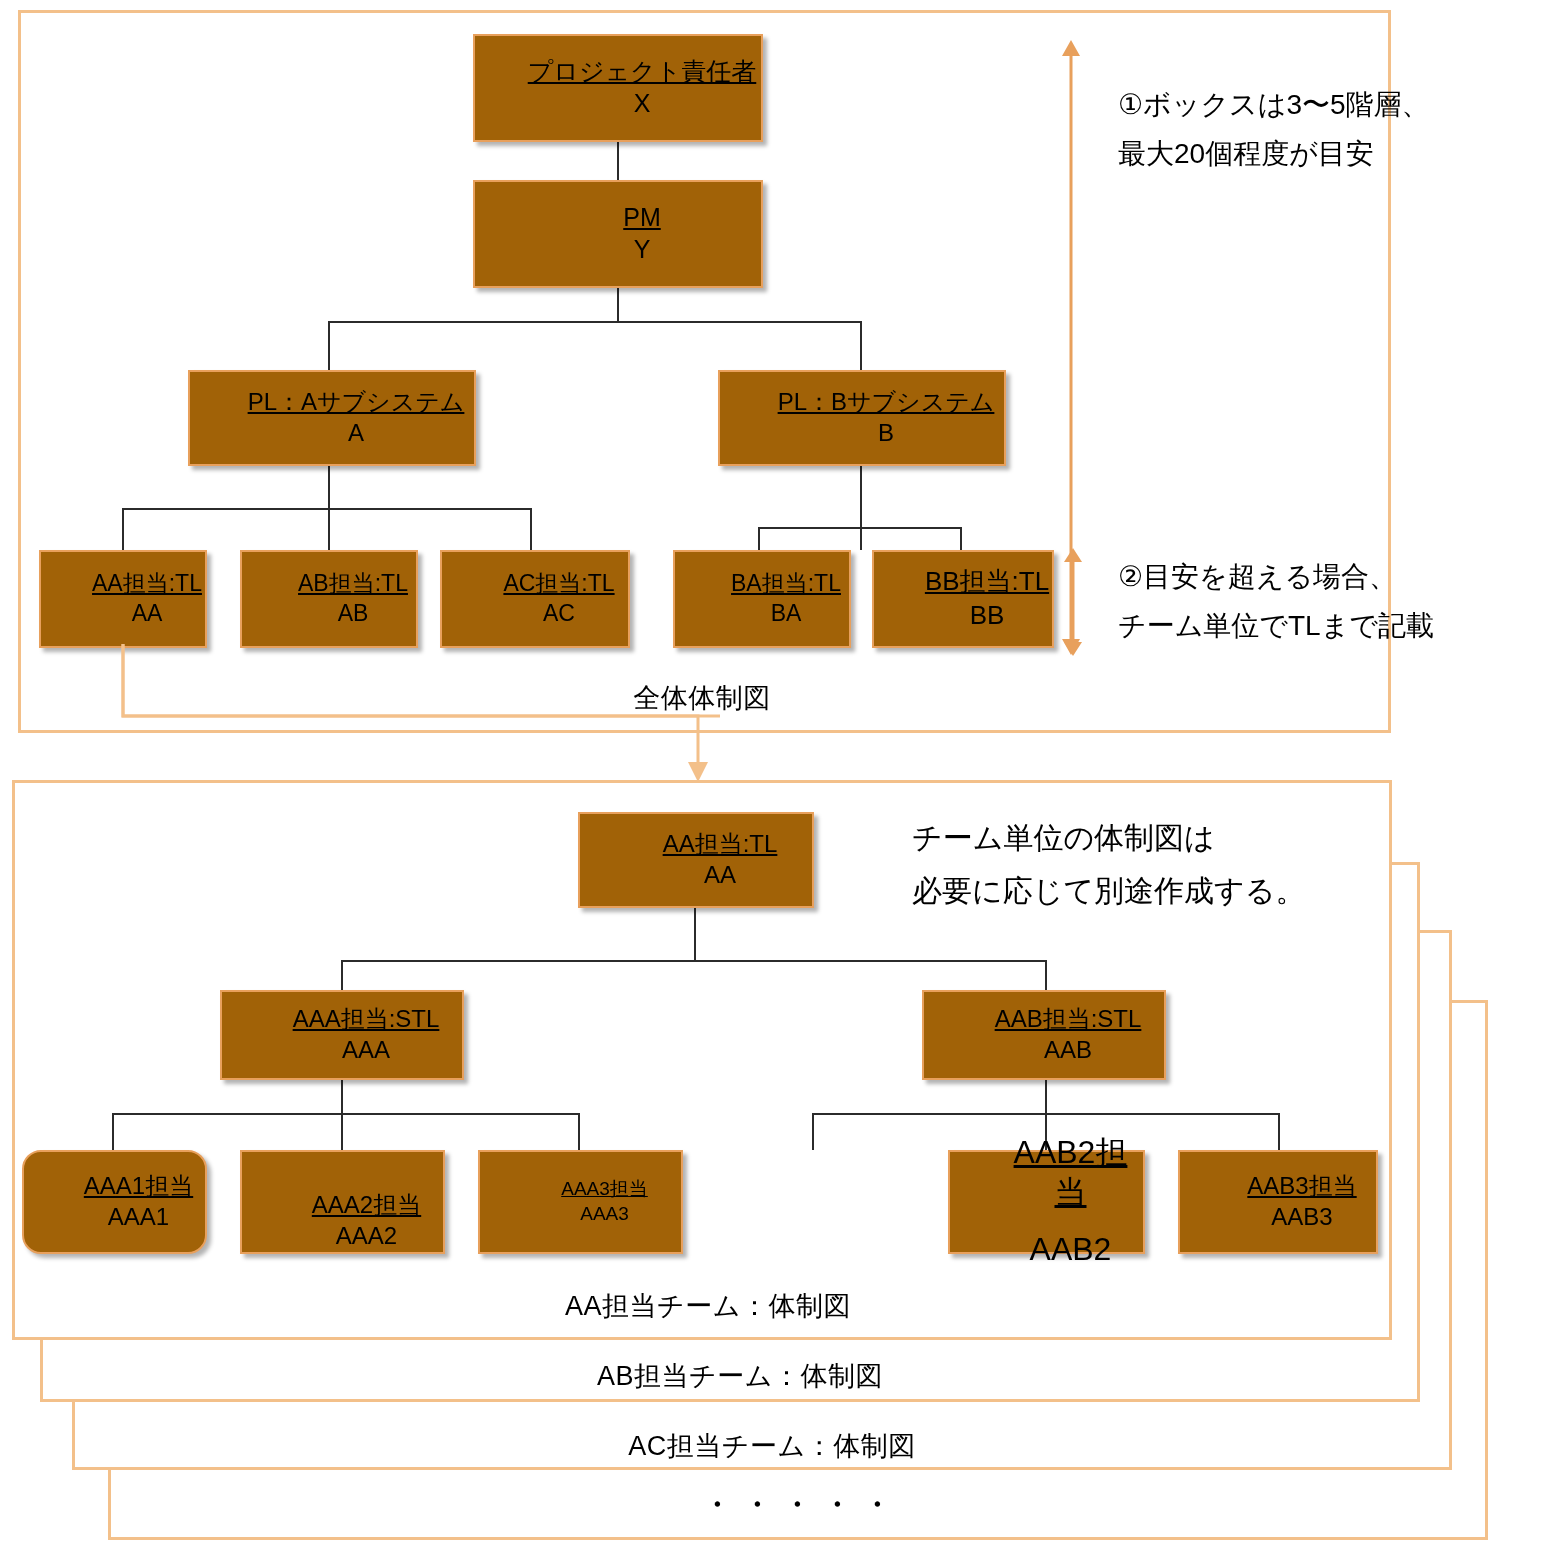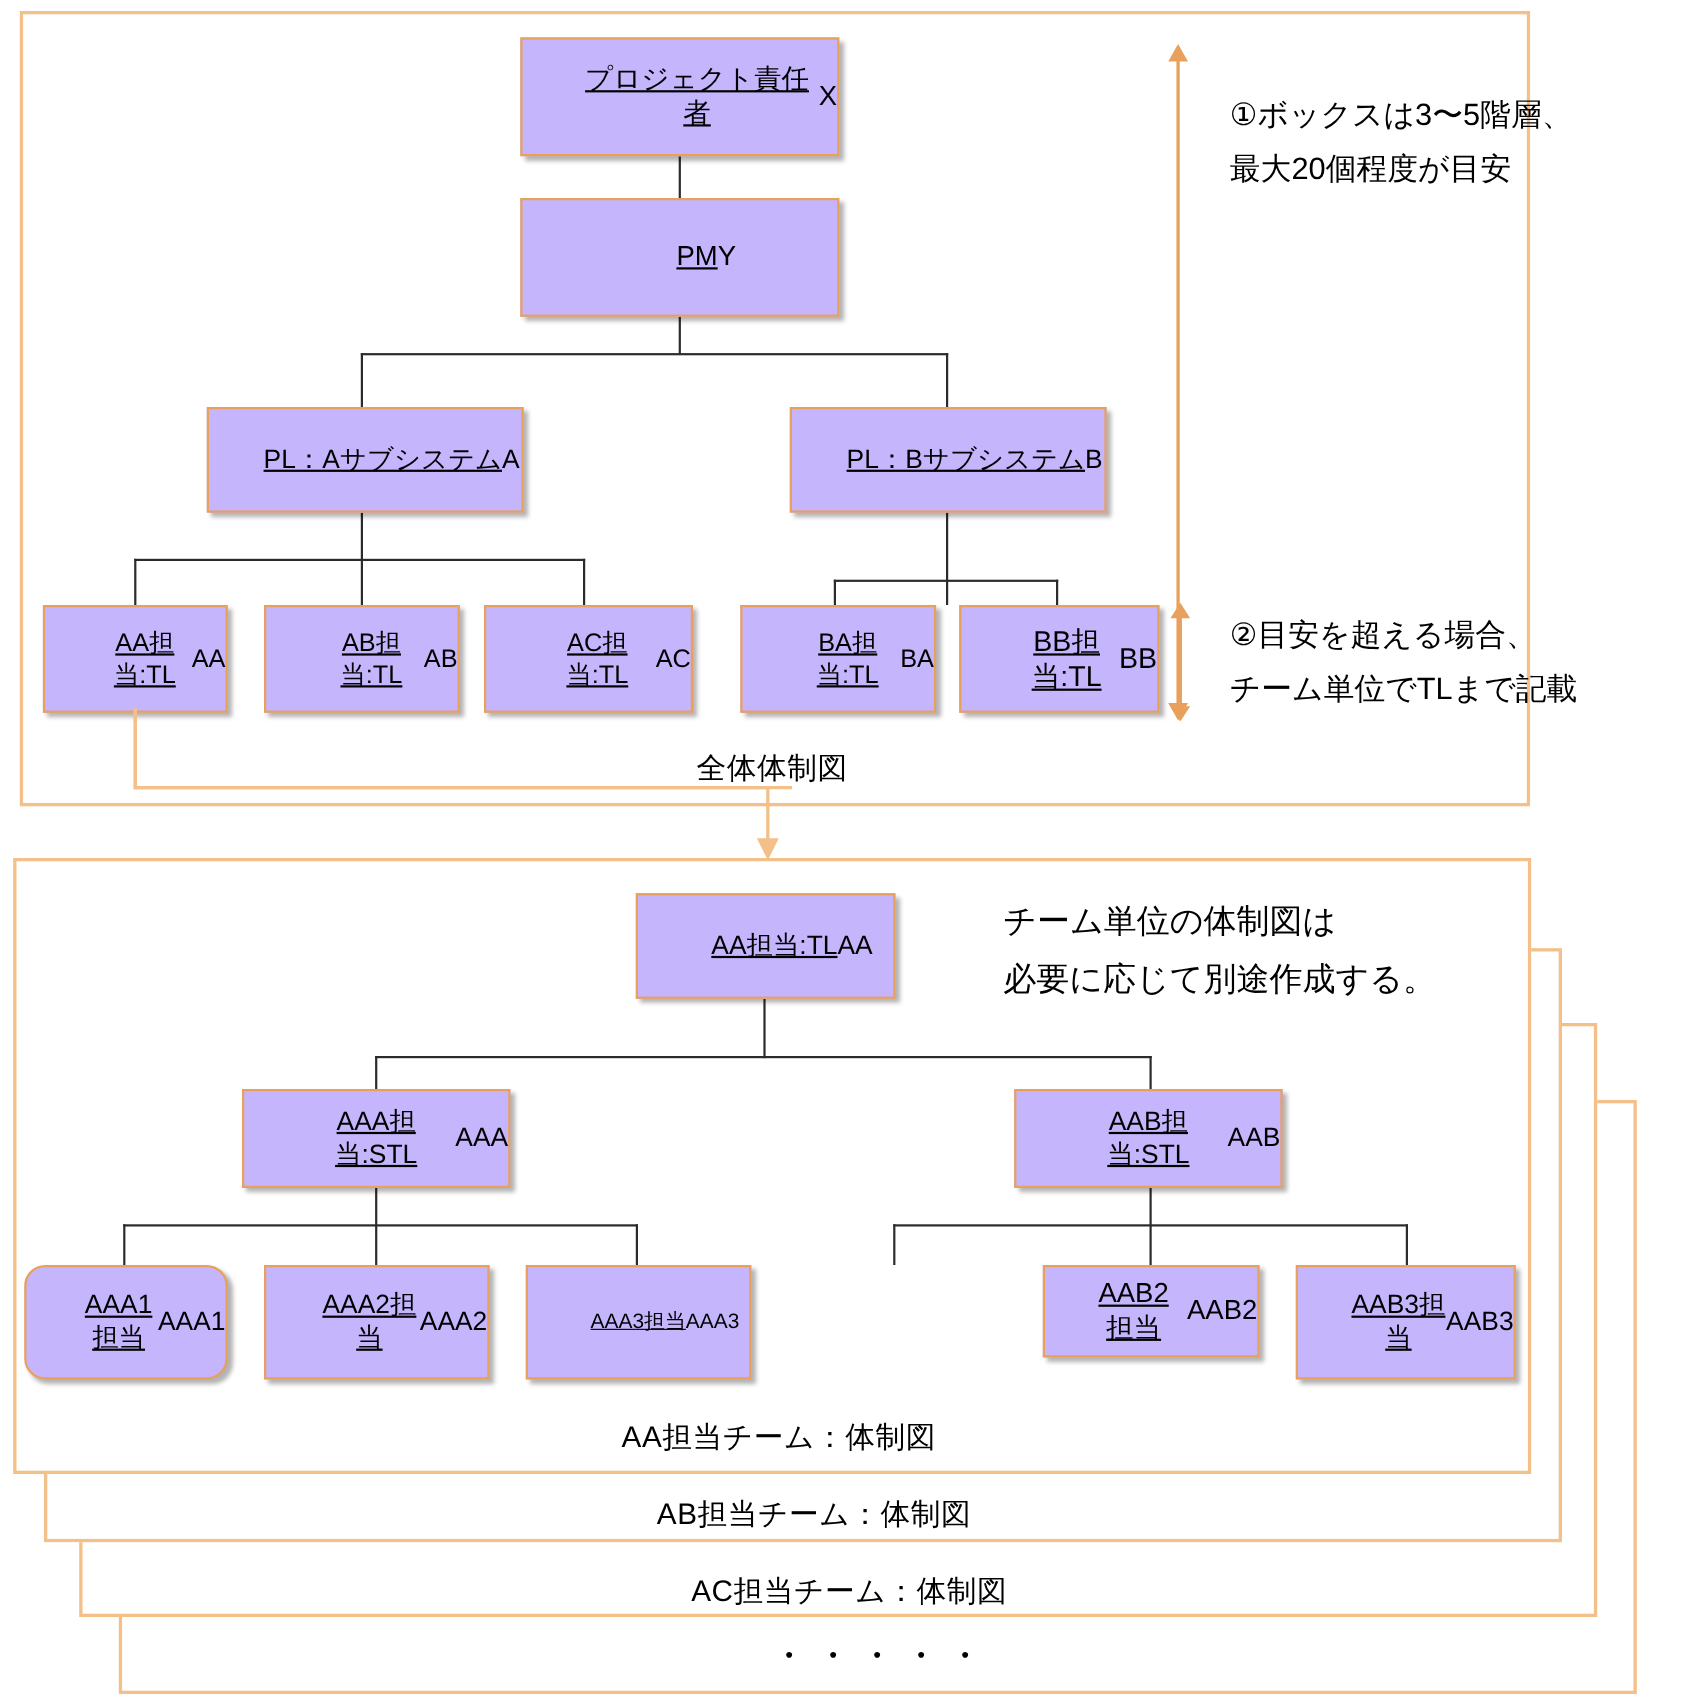--- a/index.html
+++ b/index.html
@@ -17,26 +17,26 @@
   }
   .canvas {
     position: absolute;
     left: 0; top: 0;
     width: 1549px;
     height: 1549px;
   }
   
   .node {
     position: absolute;
-    background: #c4b5fd;
+    background: #a16207;
     border: 2px solid #E8A05C;
     box-sizing: border-box;
     box-shadow: 4px 4px 4px rgba(0,0,0,0.30);
     display: flex;
-    flex-direction: row;
+    flex-direction: column;
     align-items: center;
     justify-content: center;
     text-align: center;
     z-index: 5;
     padding-left: 48px;
   }
   .node .role {
     text-decoration: underline;
     line-height: 1.25;
   }
@@ -224,21 +224,21 @@
     <span class="role">AAA2担当</span>
     <span class="person">AAA2</span>
   </div>
 
   <div class="node" style="left:478px; top:1150px; width:205px; height:104px; font-size:19px;">
     <span class="role">AAA3担当</span>
     <span class="person">AAA3</span>
   </div>
 
 
-  <div class="node" style="left:948px; top:1150px; width:197px; height:84px; font-size:25px;gap:16px;">
+  <div class="node" style="left:948px; top:1150px; width:197px; height:104px; font-size:32px;gap:16px;">
     <span class="role">AAB2担当</span>
     <span class="person">AAB2</span>
   </div>
 
   <div class="node" style="left:1178px; top:1150px; width:200px; height:104px; font-size:24px;">
     <span class="role">AAB3担当</span>
     <span class="person">AAB3</span>
   </div>
 
   <div class="note" style="left:912px; top:812px; width:480px; font-size:30px;">チーム単位の体制図は

